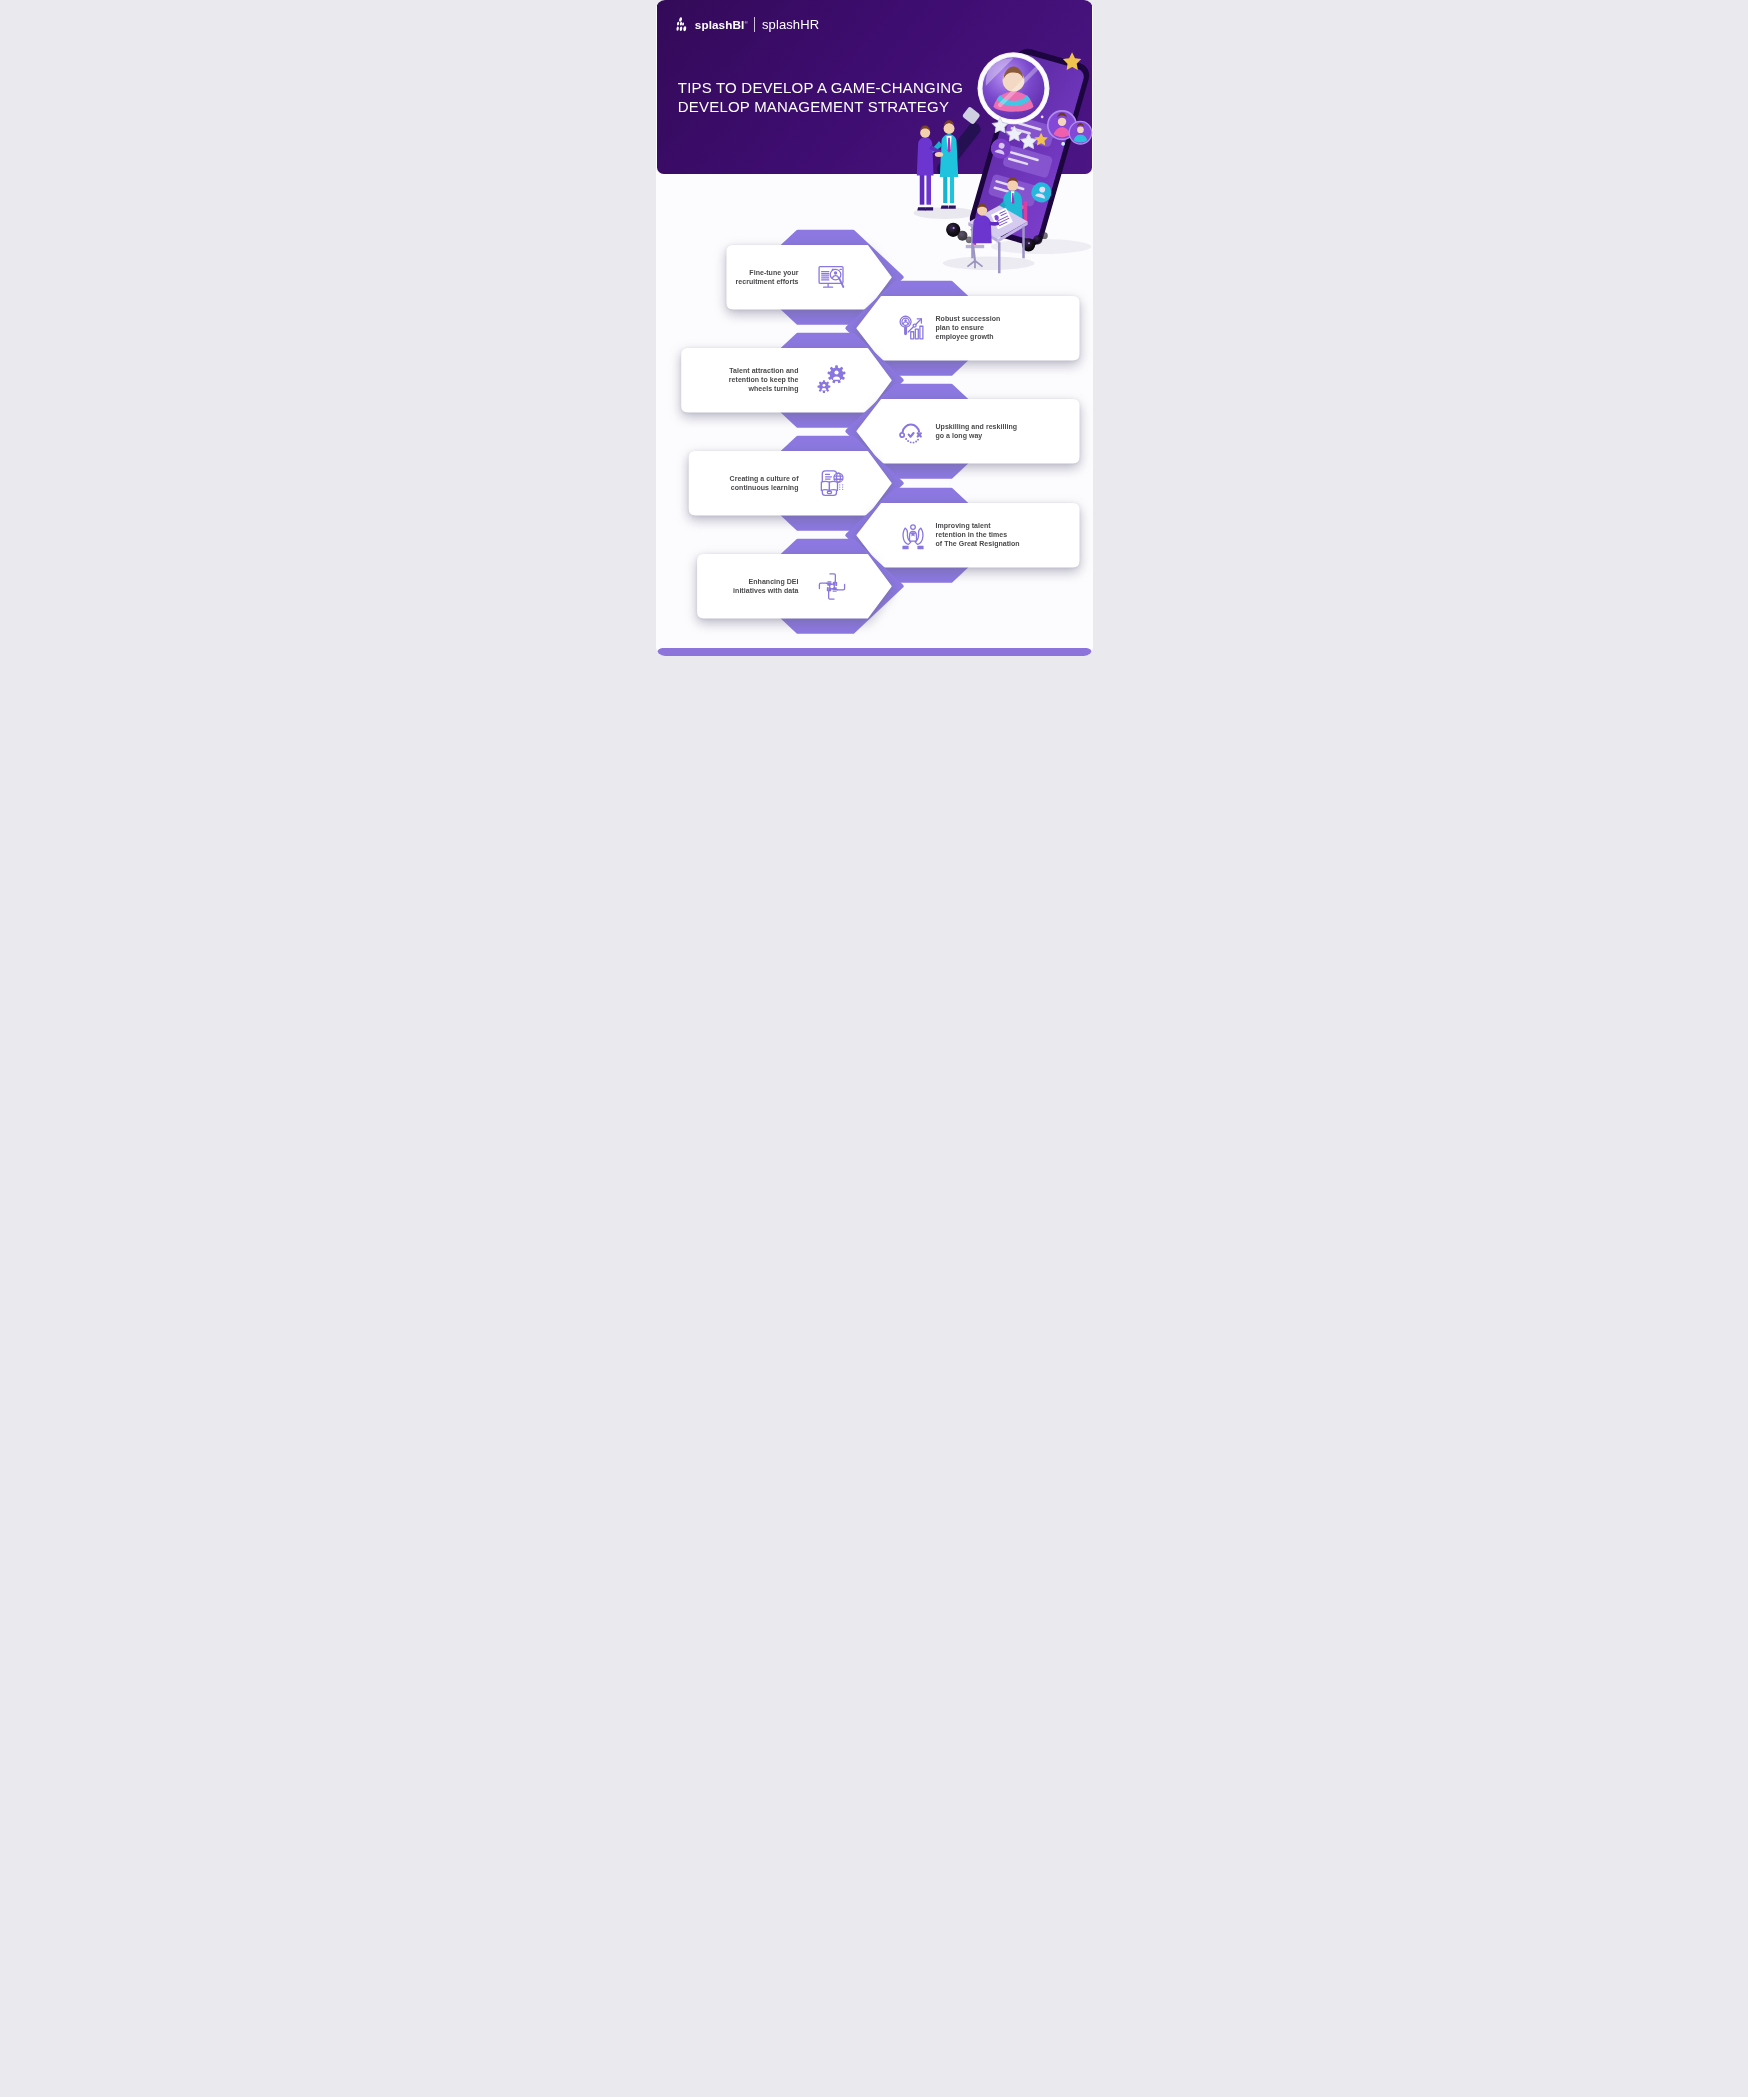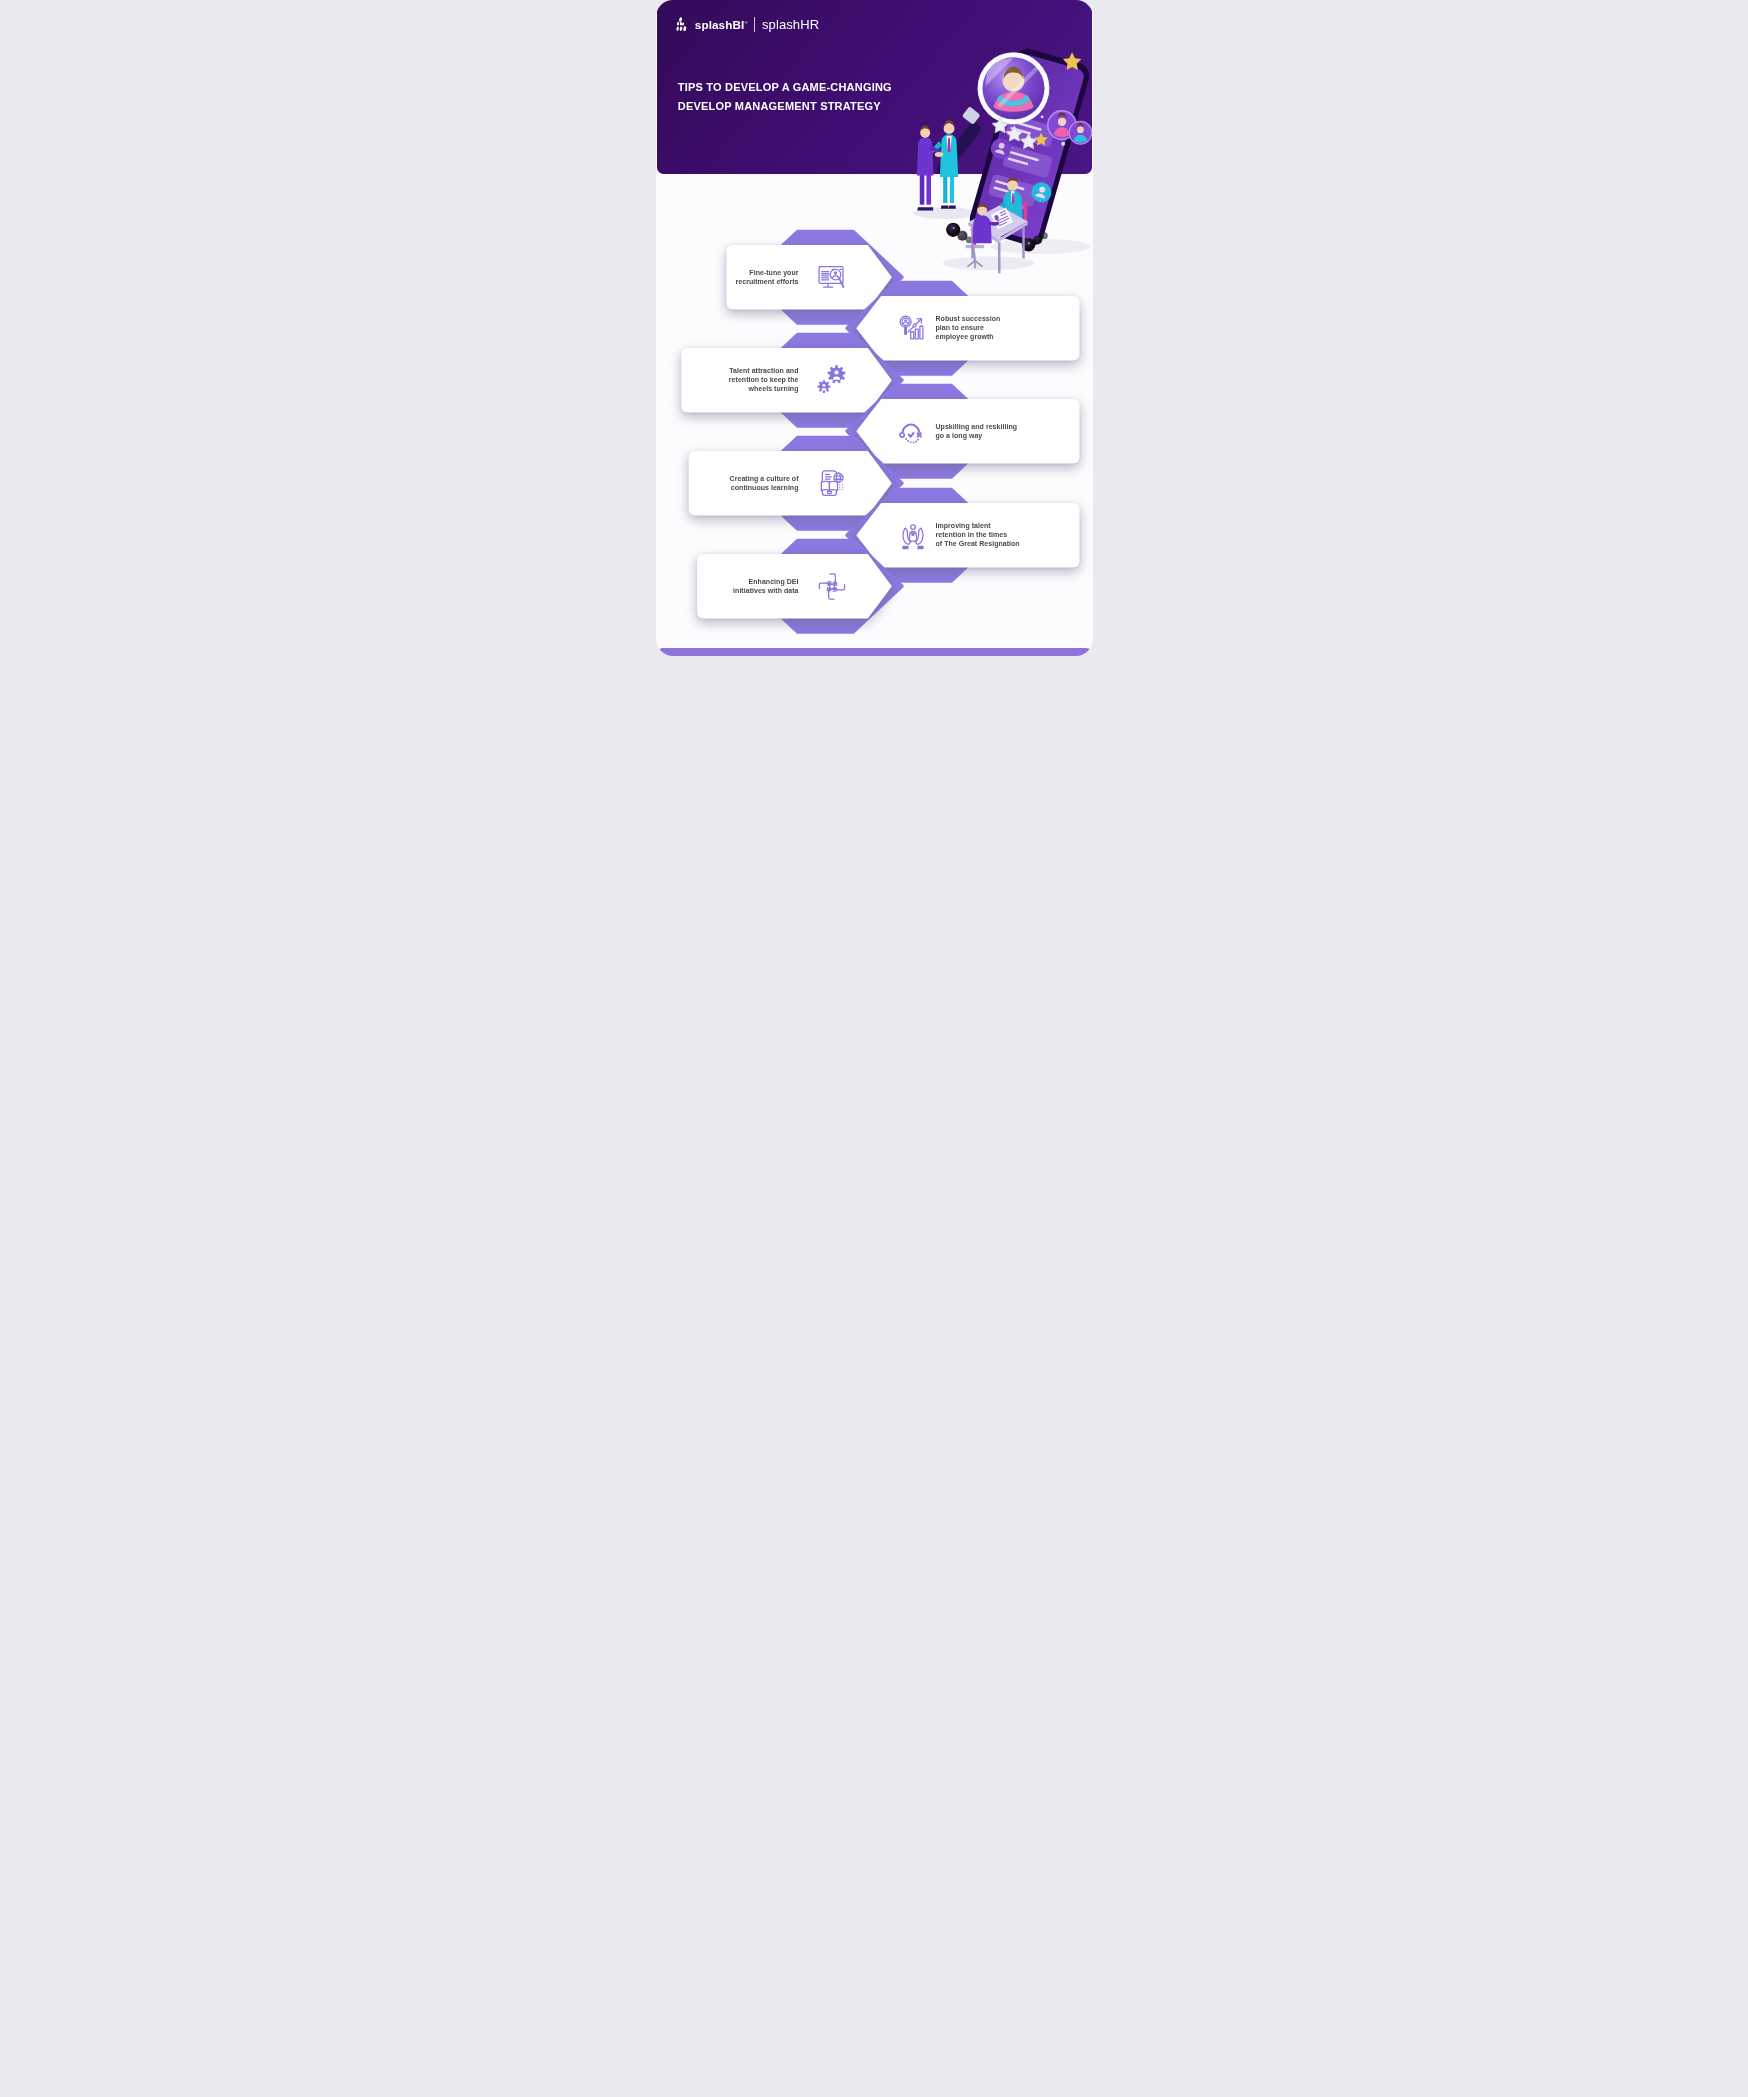--- a/index.html
+++ b/index.html
@@ -1,28 +1,28 @@
 <!DOCTYPE html>
 <html style="font-size:6.7px"><head>
 <meta charset="utf-8">
 <style>
   html,body{margin:0;padding:0;background:#e9e9ee;font-family:"Liberation Sans",sans-serif;}
-  .page{position:relative;width:437px;height:656px;margin:0 auto;background:#fcfcfe;border-radius:17px;overflow:hidden;}
+  .page{position:relative;width:437px;height:656px;margin:0 auto;background:#fcfcfe;border-radius:9px;overflow:hidden;}
 
   
   .header{position:absolute;left:1.3px;top:0;width:435px;height:174px;
     background:linear-gradient(130deg,#330a58 0%,#3e0d70 45%,#4b1584 100%);
     border-radius:5px 5px 6.7px 6.7px;}
   .logo-row{position:absolute;left:18.5px;top:17px;display:flex;align-items:center;color:#fff;}
   .logo-glyph{width:17px;height:15px;margin-right:2.5px;}
   .brand-primary{font-size:11.7px;font-weight:700;letter-spacing:0.1px;}
   .reg-mark{font-size:4.2px;vertical-align:top;position:relative;top:-2.5px;margin-left:0.4px;font-weight:400;}
   .logo-divider{width:0.8px;height:14.3px;background:rgba(255,255,255,.75);margin:0 6.7px;}
   .brand-secondary{font-size:13px;font-weight:500;letter-spacing:0.1px;}
-  .title{position:absolute;left:21px;top:78px;color:#fff;font-size:11px;font-weight:700;
+  .title{position:absolute;left:21px;top:78px;color:#fff;font-size:15px;font-weight:400;
     line-height:19px;letter-spacing:0.2px;}
 
   .illus{position:absolute;left:247px;top:11.7px;width:190px;height:264px;z-index:3;pointer-events:none;}
 
   
   .rows{position:absolute;inset:0;z-index:4;}
   .tip-row{position:absolute;left:0;width:437px;height:96px;}
   .tip-row svg.shape{position:absolute;inset:0;overflow:visible;}
   .hex{fill:#8c78e0;stroke:#8c78e0;stroke-width:9;stroke-linejoin:round;}
   .card{fill:#ffffff;stroke:#ffffff;stroke-width:4;stroke-linejoin:round;

